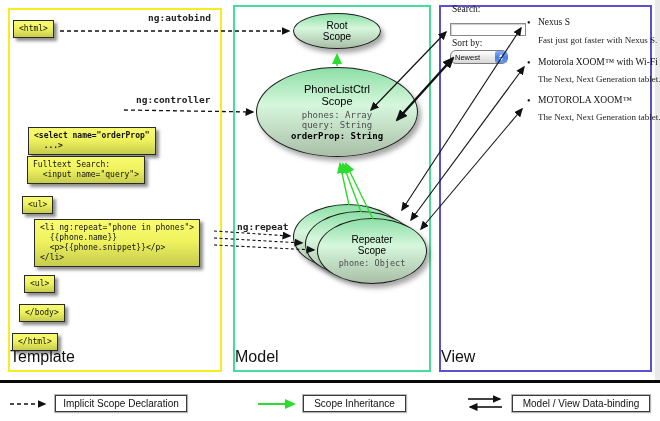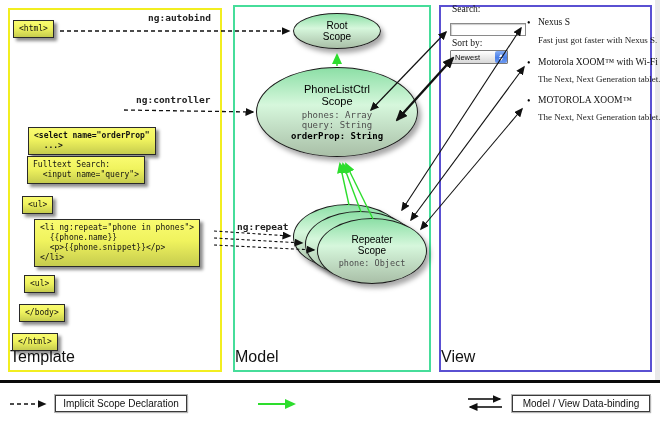--- a/index.html
+++ b/index.html
@@ -32,21 +32,21 @@
     text-align:center; }
   .ellipse .etitle { white-space:pre-line; color:#000; line-height:1.12; }
   .attrline { font-family:"DejaVu Sans Mono", monospace; font-size:9px; line-height:10.5px; color:#4d4d4d; }
   .attrline.bold { font-weight:bold; color:#000; }
 
   .serif { font-family:"Liberation Serif", serif; }
   .view-label { position:absolute; font-size:9.5px; color:#111; }
   .search-input { position:absolute; left:450px; top:23px; width:76px; height:13px;
     background:#fff; border:1px solid #8a8a8a; box-shadow:inset 1px 1px 1px rgba(0,0,0,0.2); }
   .sort-select { position:absolute; left:450px; top:50px; width:58px; height:14px;
-    border:1px solid #7a7a7a; border-radius:1px;
+    border:1px solid #7a7a7a; border-radius:6px;
     background:linear-gradient(180deg,#ffffff,#d8d8d8); display:flex; align-items:center; }
   .sort-select .val { flex:1; font-size:7.5px; padding-left:4px; color:#111; }
   .stepper { width:12px; height:12px; margin-right:0.5px; border-radius:2px;
     background:linear-gradient(180deg,#86aef5 0%,#4a7fe8 55%,#6d9af0 100%);
     display:flex; flex-direction:column; align-items:center; justify-content:center; gap:1px; }
   .tri-up { width:0; height:0; border-left:2.5px solid transparent; border-right:2.5px solid transparent;
     border-bottom:3px solid #fff; }
   .tri-dn { width:0; height:0; border-left:2.5px solid transparent; border-right:2.5px solid transparent;
     border-top:3px solid #fff; }
 
@@ -135,20 +135,21 @@
     <span class="bullet serif" style="left:527px;top:57px;">•</span>
     <div class="vitem-name serif" style="left:538px;top:57px;">Motorola XOOM™ with Wi-Fi</div>
     <div class="vitem-desc serif" style="left:538px;top:74px;">The Next, Next Generation tablet.</div>
 
     <span class="bullet serif" style="left:527px;top:95px;">•</span>
     <div class="vitem-name serif" style="left:538px;top:95px;">MOTOROLA XOOM™</div>
     <div class="vitem-desc serif" style="left:538px;top:112px;">The Next, Next Generation tablet.</div>
   </div>
 
   <div class="legend-box" style="left:55px;top:395px;width:132px;">Implicit Scope Declaration</div>
+  <div class="legend-box" style="left:303px;top:395px;width:103px;">Scope Inheritance</div>
   <div class="legend-box" style="left:512px;top:395px;width:138px;">Model / View Data-binding</div>
 
   <svg class="arrows" viewBox="0 0 660 421" xmlns="http://www.w3.org/2000/svg">
     <defs>
       <marker id="ab" markerWidth="9" markerHeight="8" refX="7.5" refY="4" orient="auto-start-reverse" markerUnits="userSpaceOnUse">
         <path d="M0,0 L9,4 L0,8 z" fill="#111"></path>
       </marker>
       <marker id="abL" markerWidth="12" markerHeight="10" refX="10" refY="5" orient="auto-start-reverse" markerUnits="userSpaceOnUse">
         <path d="M0,0 L12,5 L0,10 z" fill="#111"></path>
       </marker>

